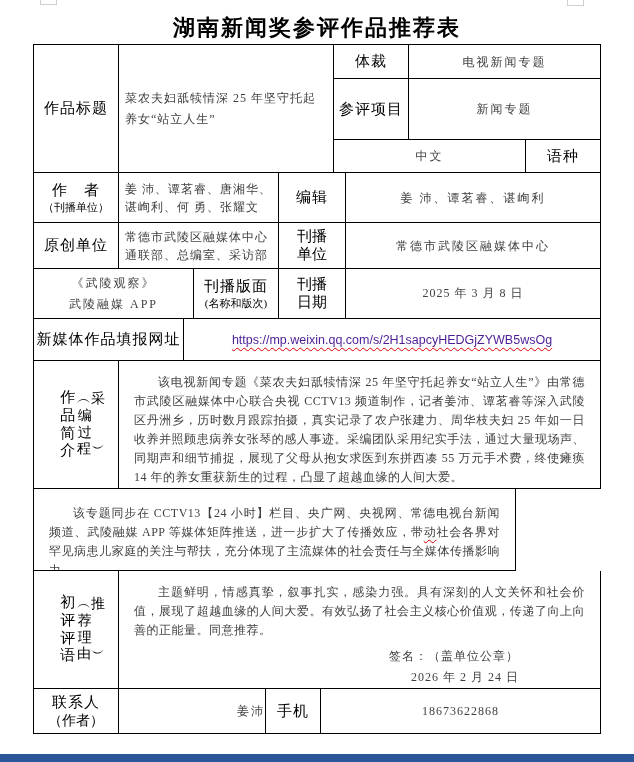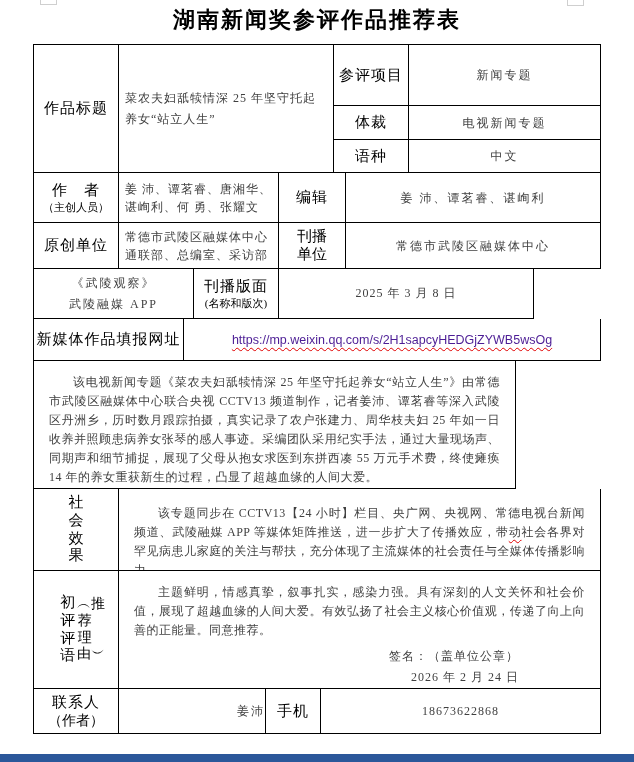--- a/index.html
+++ b/index.html
@@ -1,21 +1,21 @@
 <!DOCTYPE html>
 <html><head>
 <meta charset="utf-8">
 <style>
   html,body { margin:0; padding:0; background:#fff; }
   .page {
     position:relative; width:634px; height:762px; background:#ffffff;
     font-family:"Liberation Serif","DejaVu Serif",serif; color:#000; overflow:hidden;
   }
   .doc-title {
-    position:absolute; top:5px; left:0; width:634px; text-align:center;
+    position:absolute; top:13px; left:0; width:634px; text-align:center;
     font-family:"Liberation Sans","DejaVu Sans",sans-serif;
     font-size:22px; font-weight:bold; letter-spacing:2px; color:#000;
   }
   .margin-marker { position:absolute; top:0; background:#fff; border:1px solid #cfcfcf; border-top:none; }
   .mm-left  { left:40px;  width:15px; height:4px; }
   .mm-right { left:567px; width:15px; height:5px; }
 
   .tbl { position:absolute; left:33px; top:44px; width:567px;
          border-top:1px solid #000; border-left:1px solid #000; box-sizing:content-box; }
   .row { display:flex; }
@@ -65,50 +65,50 @@
 
     <div class="row">
       <div class="cell" style="width:85px;height:128px;">
         <span class="lab">作品标题</span>
       </div>
       <div class="cell val-left" style="width:215px;height:128px;justify-content:center;">
         <span class="val" style="line-height:1.7;">菜农夫妇舐犊情深 25 年坚守托起养女“站立人生”</span>
       </div>
       <div style="width:267px;">
         <div class="row">
+          <div class="cell" style="width:75px;height:34px;">
+            <span class="lab">体裁</span>
+          </div>
+          <div class="cell" style="width:192px;height:34px;">
+            <span class="val">电视新闻专题</span>
+          </div>
+        </div>
+        <div class="row">
           <div class="cell" style="width:75px;height:61px;">
             <span class="lab">参评项目</span>
           </div>
           <div class="cell" style="width:192px;height:61px;">
             <span class="val">新闻专题</span>
           </div>
         </div>
         <div class="row">
-          <div class="cell" style="width:75px;height:34px;">
-            <span class="lab">体裁</span>
-          </div>
-          <div class="cell" style="width:192px;height:34px;">
-            <span class="val">电视新闻专题</span>
-          </div>
-        </div>
-        <div class="row">
+          <div class="cell" style="width:192px;height:33px;">
+            <span class="val">中文</span>
+          </div>
           <div class="cell" style="width:75px;height:33px;">
             <span class="lab">语种</span>
           </div>
-          <div class="cell" style="width:192px;height:33px;">
-            <span class="val">中文</span>
-          </div>
         </div>
       </div>
     </div>
 
     <div class="row">
       <div class="cell" style="width:85px;height:50px;">
         <span class="lab">作　者</span>
-        <span class="lab lab-sub">（主创人员）</span>
+        <span class="lab lab-sub">（刊播单位）</span>
       </div>
       <div class="cell val-left" style="width:160px;height:50px;">
         <span class="val">姜 沛、谭茗睿、唐湘华、谌峋利、何 勇、张耀文</span>
       </div>
       <div class="cell" style="width:67px;height:50px;">
         <span class="lab">编辑</span>
       </div>
       <div class="cell" style="width:255px;height:50px;">
         <span class="val">姜 沛、谭茗睿、谌峋利</span>
       </div>
@@ -132,44 +132,50 @@
 
     <div class="row">
       <div class="cell" style="width:160px;height:50px;">
         <span class="val" style="line-height:1;">《武陵观察》</span>
         <span class="val pub-line2" style="line-height:1;">武陵融媒 APP</span>
       </div>
       <div class="cell" style="width:85px;height:50px;">
         <span class="lab">刊播版面</span>
         <span class="lab lab-sub">(名称和版次)</span>
       </div>
+      <div class="cell" style="width:67px;height:50px;">
+        <span class="lab vstack" style="width:2.2em;word-break:break-all;">刊播日期</span>
+      </div>
       <div class="cell" style="width:255px;height:50px;">
         <span class="num-text">2025 年 3 月 8 日</span>
       </div>
     </div>
 
     <div class="row">
       <div class="cell" style="width:150px;height:42px;">
         <span class="lab">新媒体作品填报网址</span>
       </div>
       <div class="cell" style="width:417px;height:42px;">
         <span class="url-text squiggle">https://mp.weixin.qq.com/s/2H1sapcyHEDGjZYWB5wsOg</span>
       </div>
     </div>
 
     <div class="row">
+      <div class="cell" style="width:85px;height:128px;">
+        <span class="vwrap">
+          <span class="lab vstack">作品简介</span>
+          <span class="lab vstack" style="font-size:14px;">︵采编过程︶</span>
+        </span>
+      </div>
       <div class="cell para-cell" style="width:482px;height:128px;">
         <p class="para">该电视新闻专题《菜农夫妇舐犊情深 25 年坚守托起养女“站立人生”》由常德市武陵区融媒体中心联合央视 CCTV13 频道制作，记者姜沛、谭茗睿等深入武陵区丹洲乡，历时数月跟踪拍摄，真实记录了农户张建力、周华枝夫妇 25 年如一日收养并照顾患病养女张琴的感人事迹。采编团队采用纪实手法，通过大量现场声、同期声和细节捕捉，展现了父母从抱女求医到东拼西凑 55 万元手术费，终使瘫痪 14 年的养女重获新生的过程，凸显了超越血缘的人间大爱。</p>
       </div>
     </div>
 
     <div class="row">
-      <div class="cell" style="width:85px;height:82px;">
-        <span class="lab vstack">社会效果</span>
-      </div>
       <div class="cell para-cell" style="width:482px;height:82px;padding-top:9px;">
         <p class="para"><span>该专题同步在 CCTV13【24 小时】栏目、央广网、央视网、常德电视台新闻频道、武陵融媒 APP 等媒体矩阵推送，进一步扩大了传播效应，带</span><span class="squiggle">动</span><span>社会各界对罕见病患儿家庭的关注与帮扶，充分体现了主流媒体的社会责任与全媒体传播影响力。</span></p>
       </div>
     </div>
 
     <div class="row">
       <div class="cell" style="width:85px;height:118px;">
         <span class="vwrap">
           <span class="lab vstack">初评评语</span>
           <span class="lab vstack" style="font-size:14px;">︵推荐理由︶</span>

